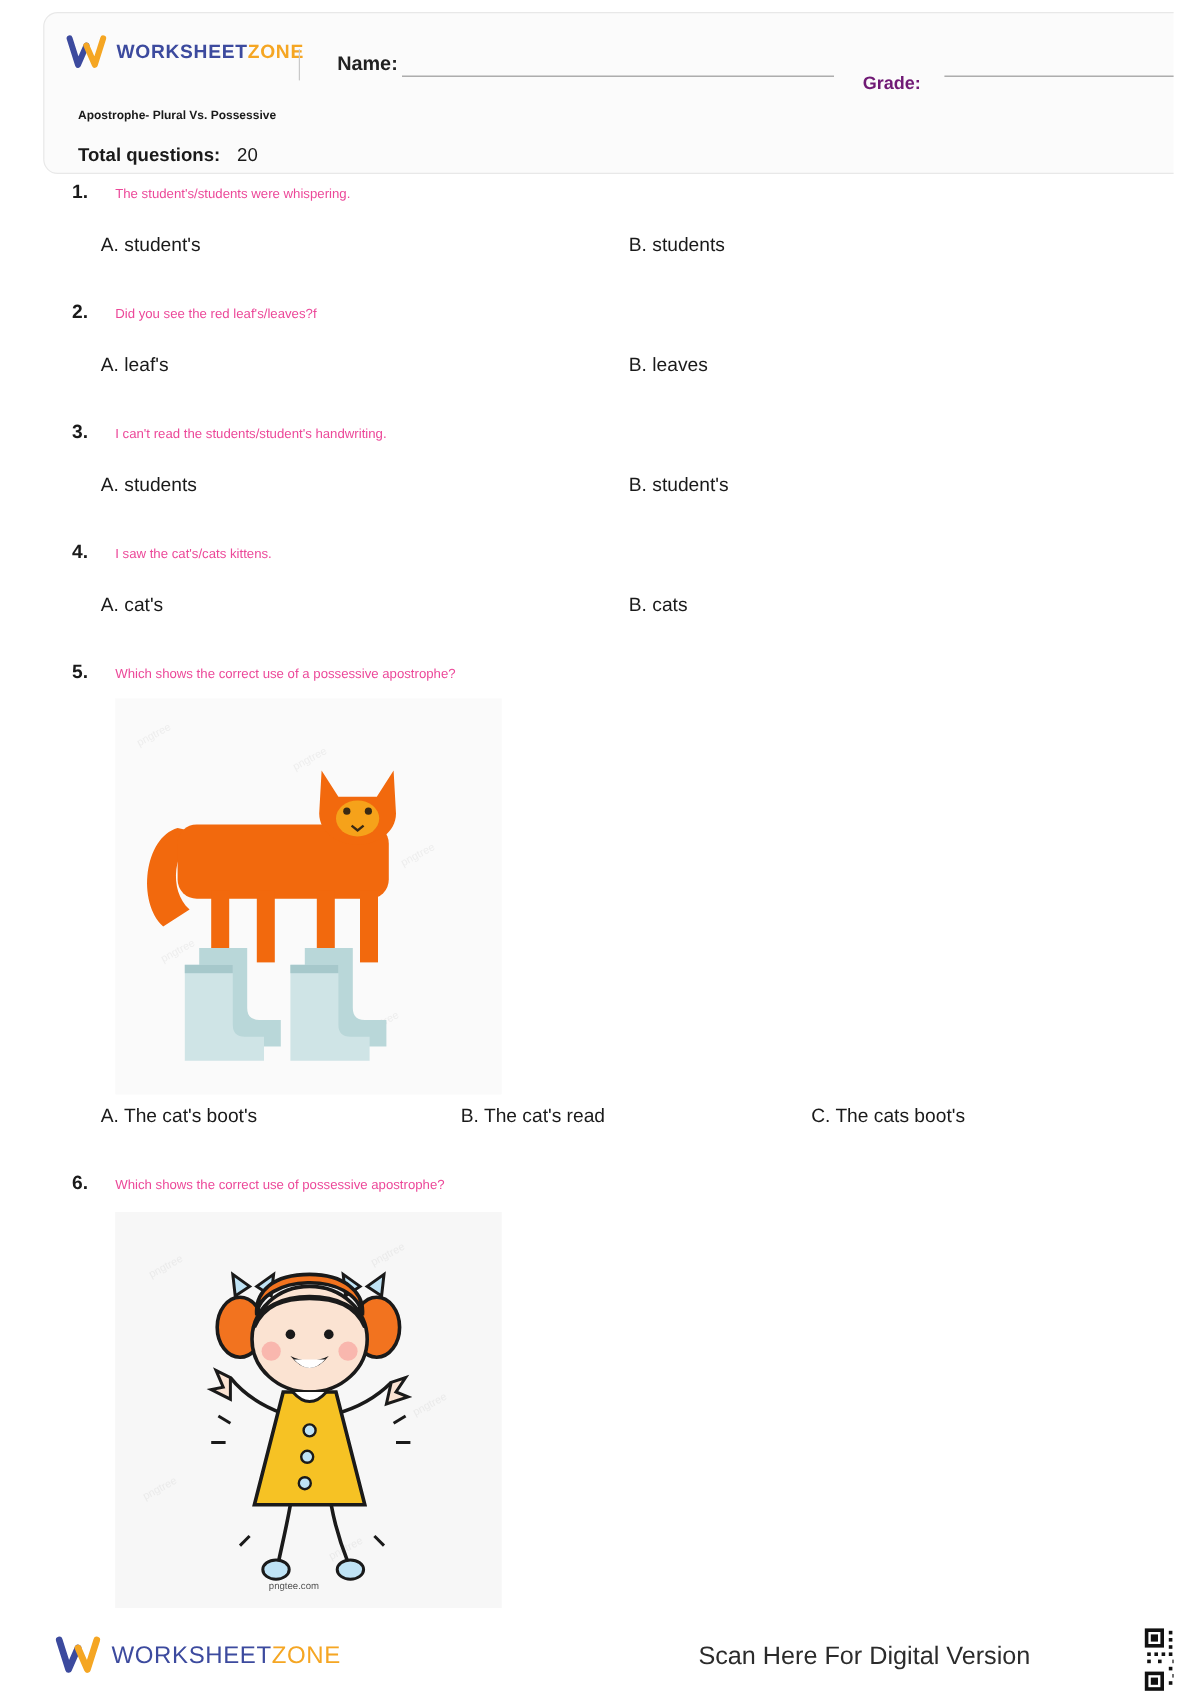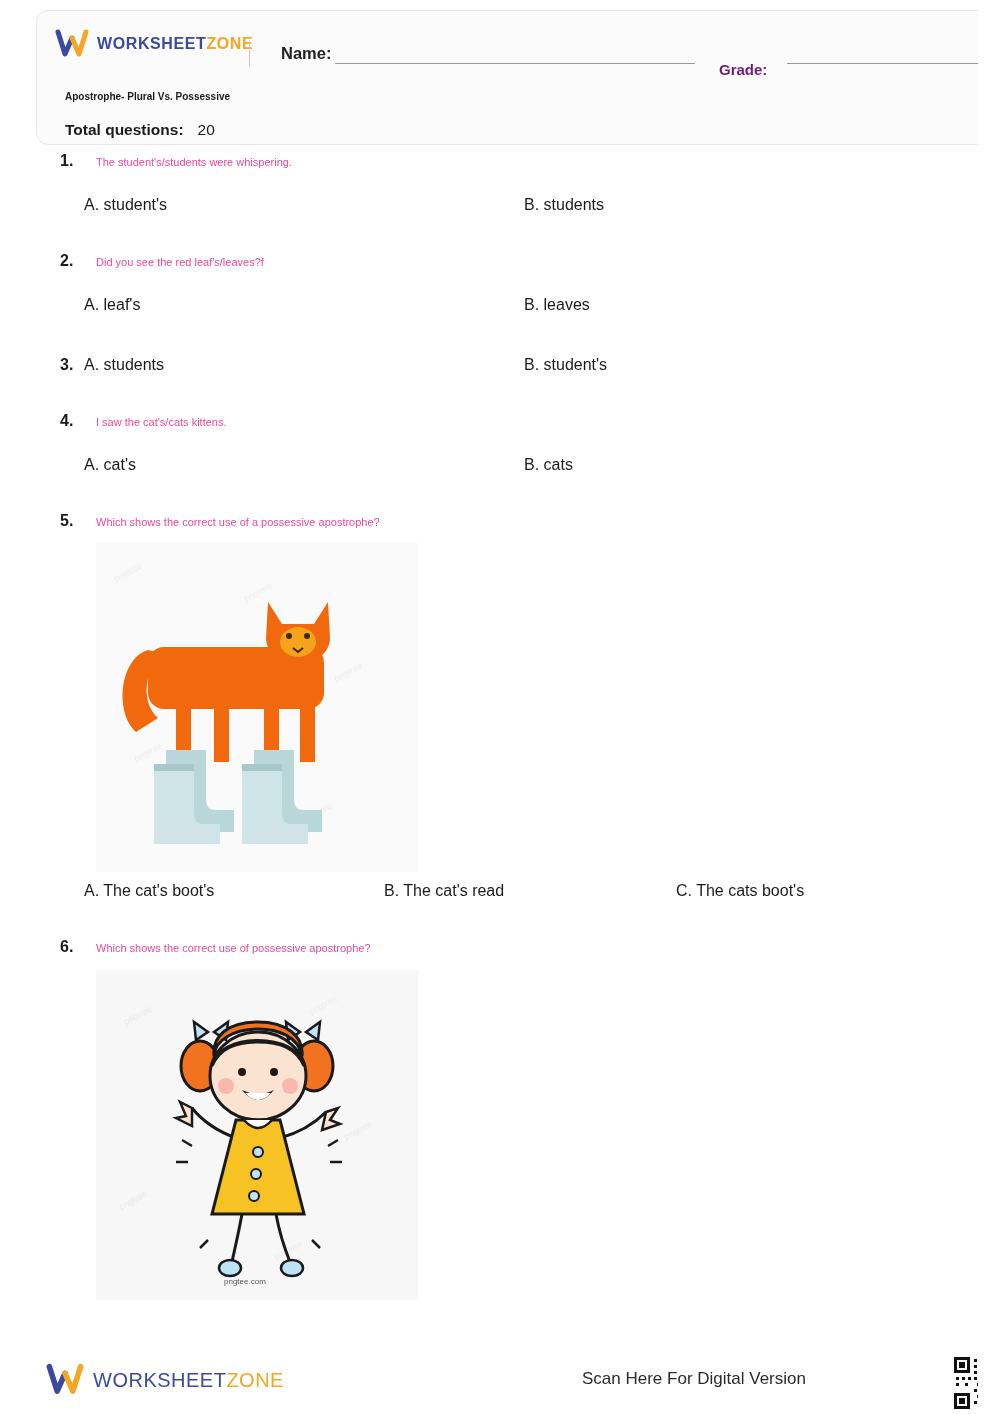--- a/index.html
+++ b/index.html
@@ -188,21 +188,21 @@
     gap: 9px;
   }
   .footer-brand .brand-mark { width: 38px; height: 34px; }
   .footer-brand .brand-text { font-size: 20px; font-weight: normal; letter-spacing: .5px;}
   .footer-brand .w1 { color: #3c4a9e; }
   .footer-brand .w2 { color: #f5a623; }
   .scan-text {
     position: absolute;
     left: 560px;
     top: 14px;
-    font-size: 17px;
+    font-size: 21px;
     color: #2b2b2b;
   }
   .qr {
     position: absolute;
     right: 14px;
     top: 0px;
     width: 56px;
     height: 56px;
   }
 </style>
@@ -259,20 +259,21 @@
       </div>
       <div class="opts">
         <span class="opt a">A. leaf's</span>
         <span class="opt b">B. leaves</span>
       </div>
     </div>
 
     <div class="q-block">
       <div class="q">
         <span class="q-num">3.</span>
+        <span class="q-text">I can't read the students/student's handwriting.</span>
       </div>
       <div class="opts">
         <span class="opt a">A. students</span>
         <span class="opt b">B. student's</span>
       </div>
     </div>
 
     <div class="q-block">
       <div class="q">
         <span class="q-num">4.</span>

